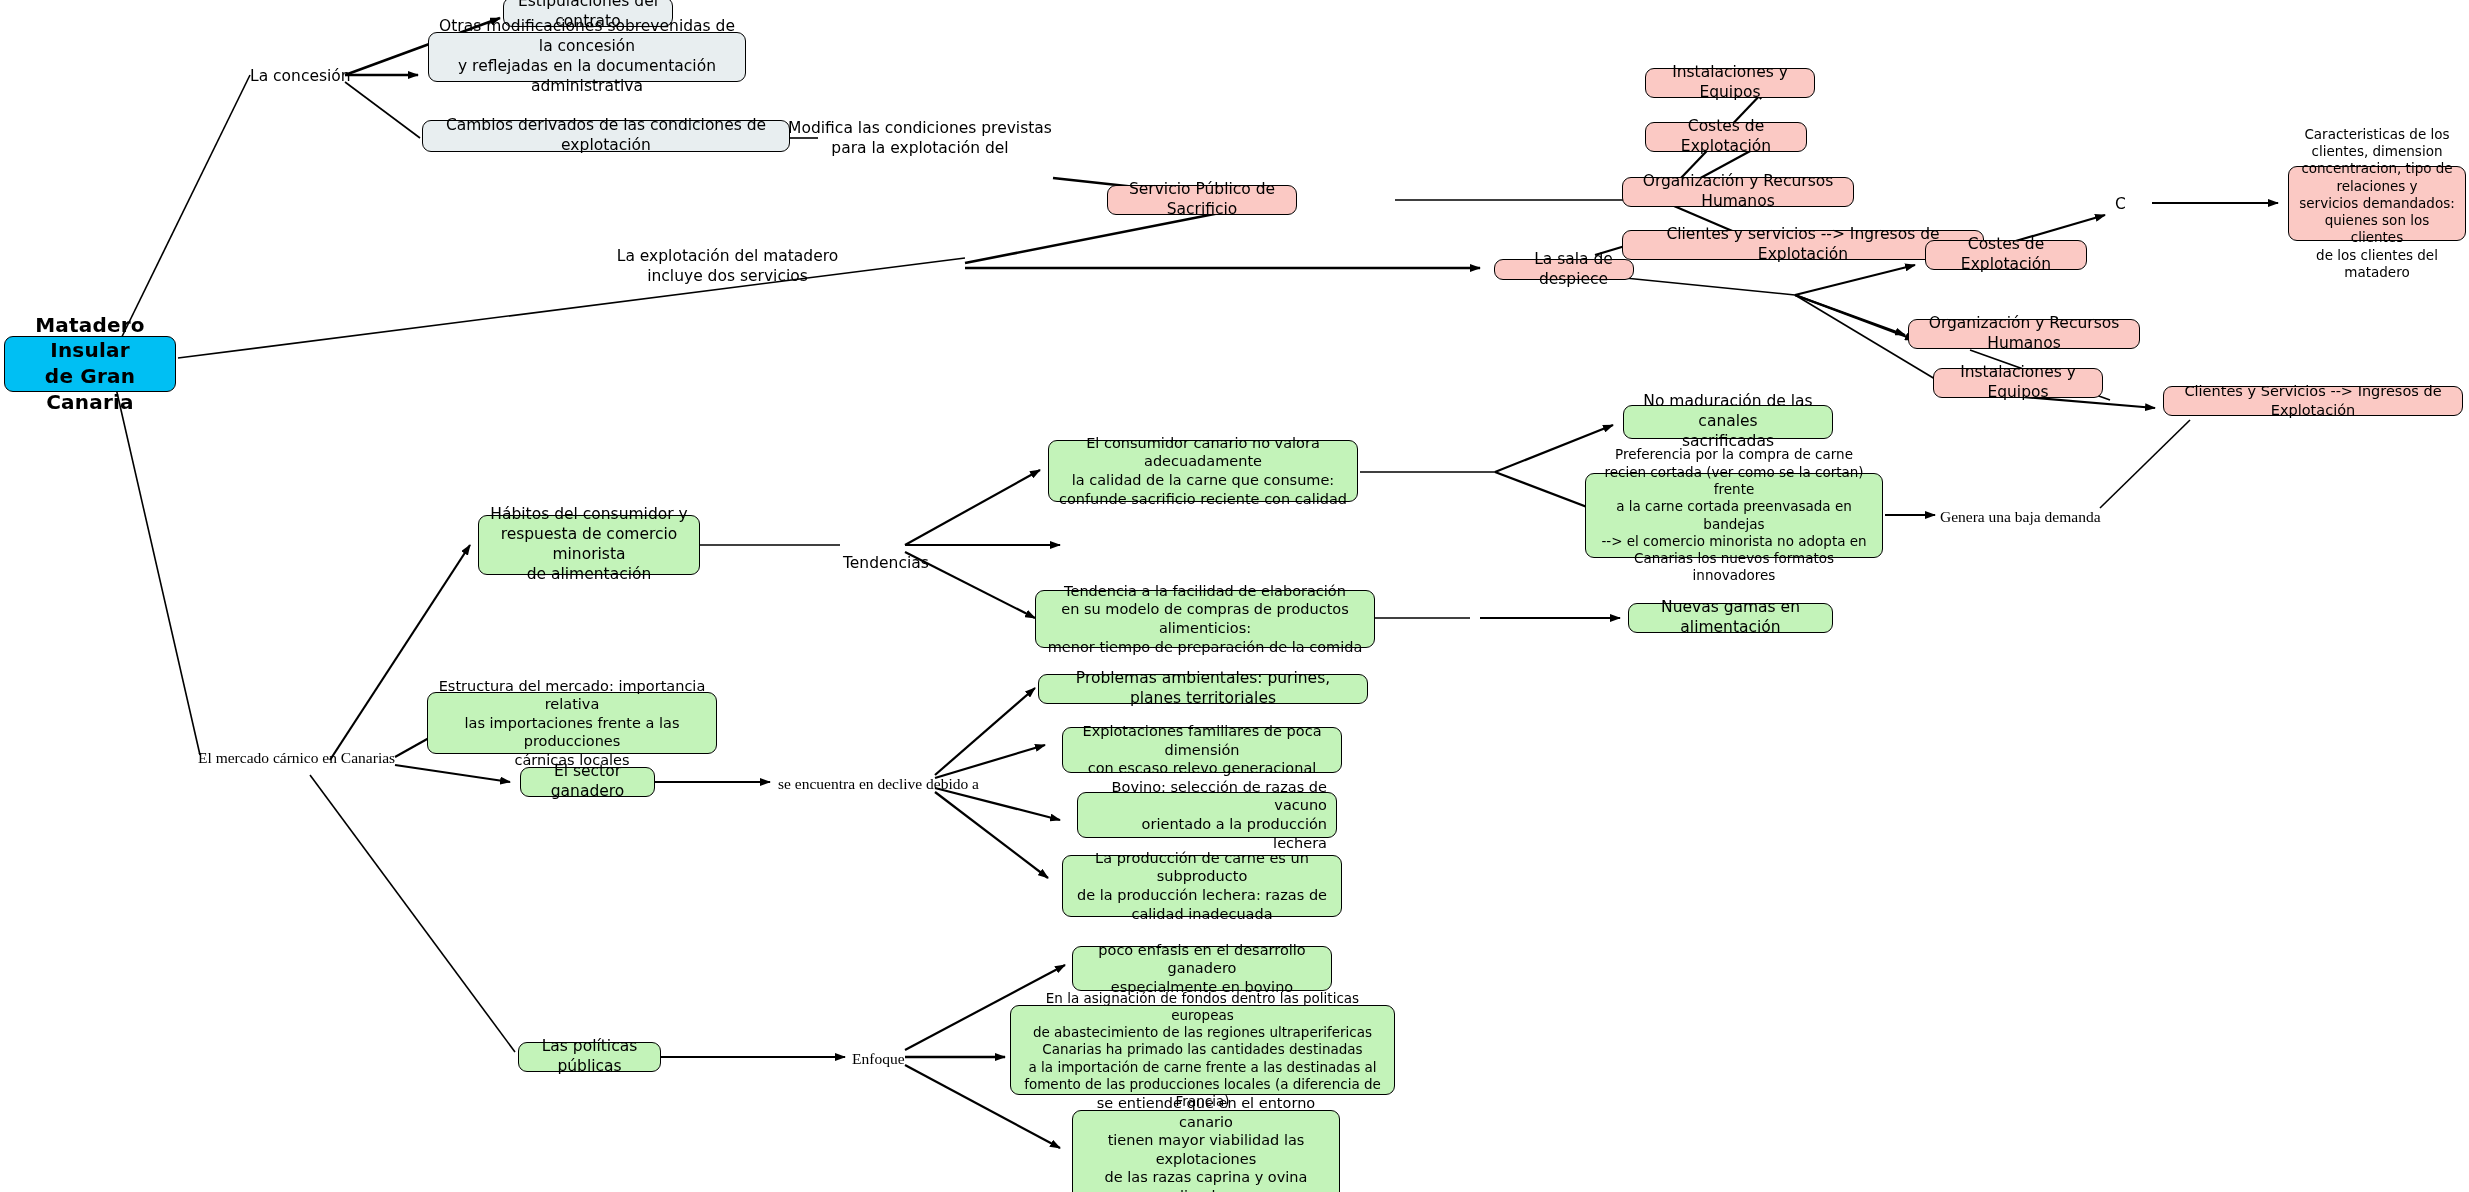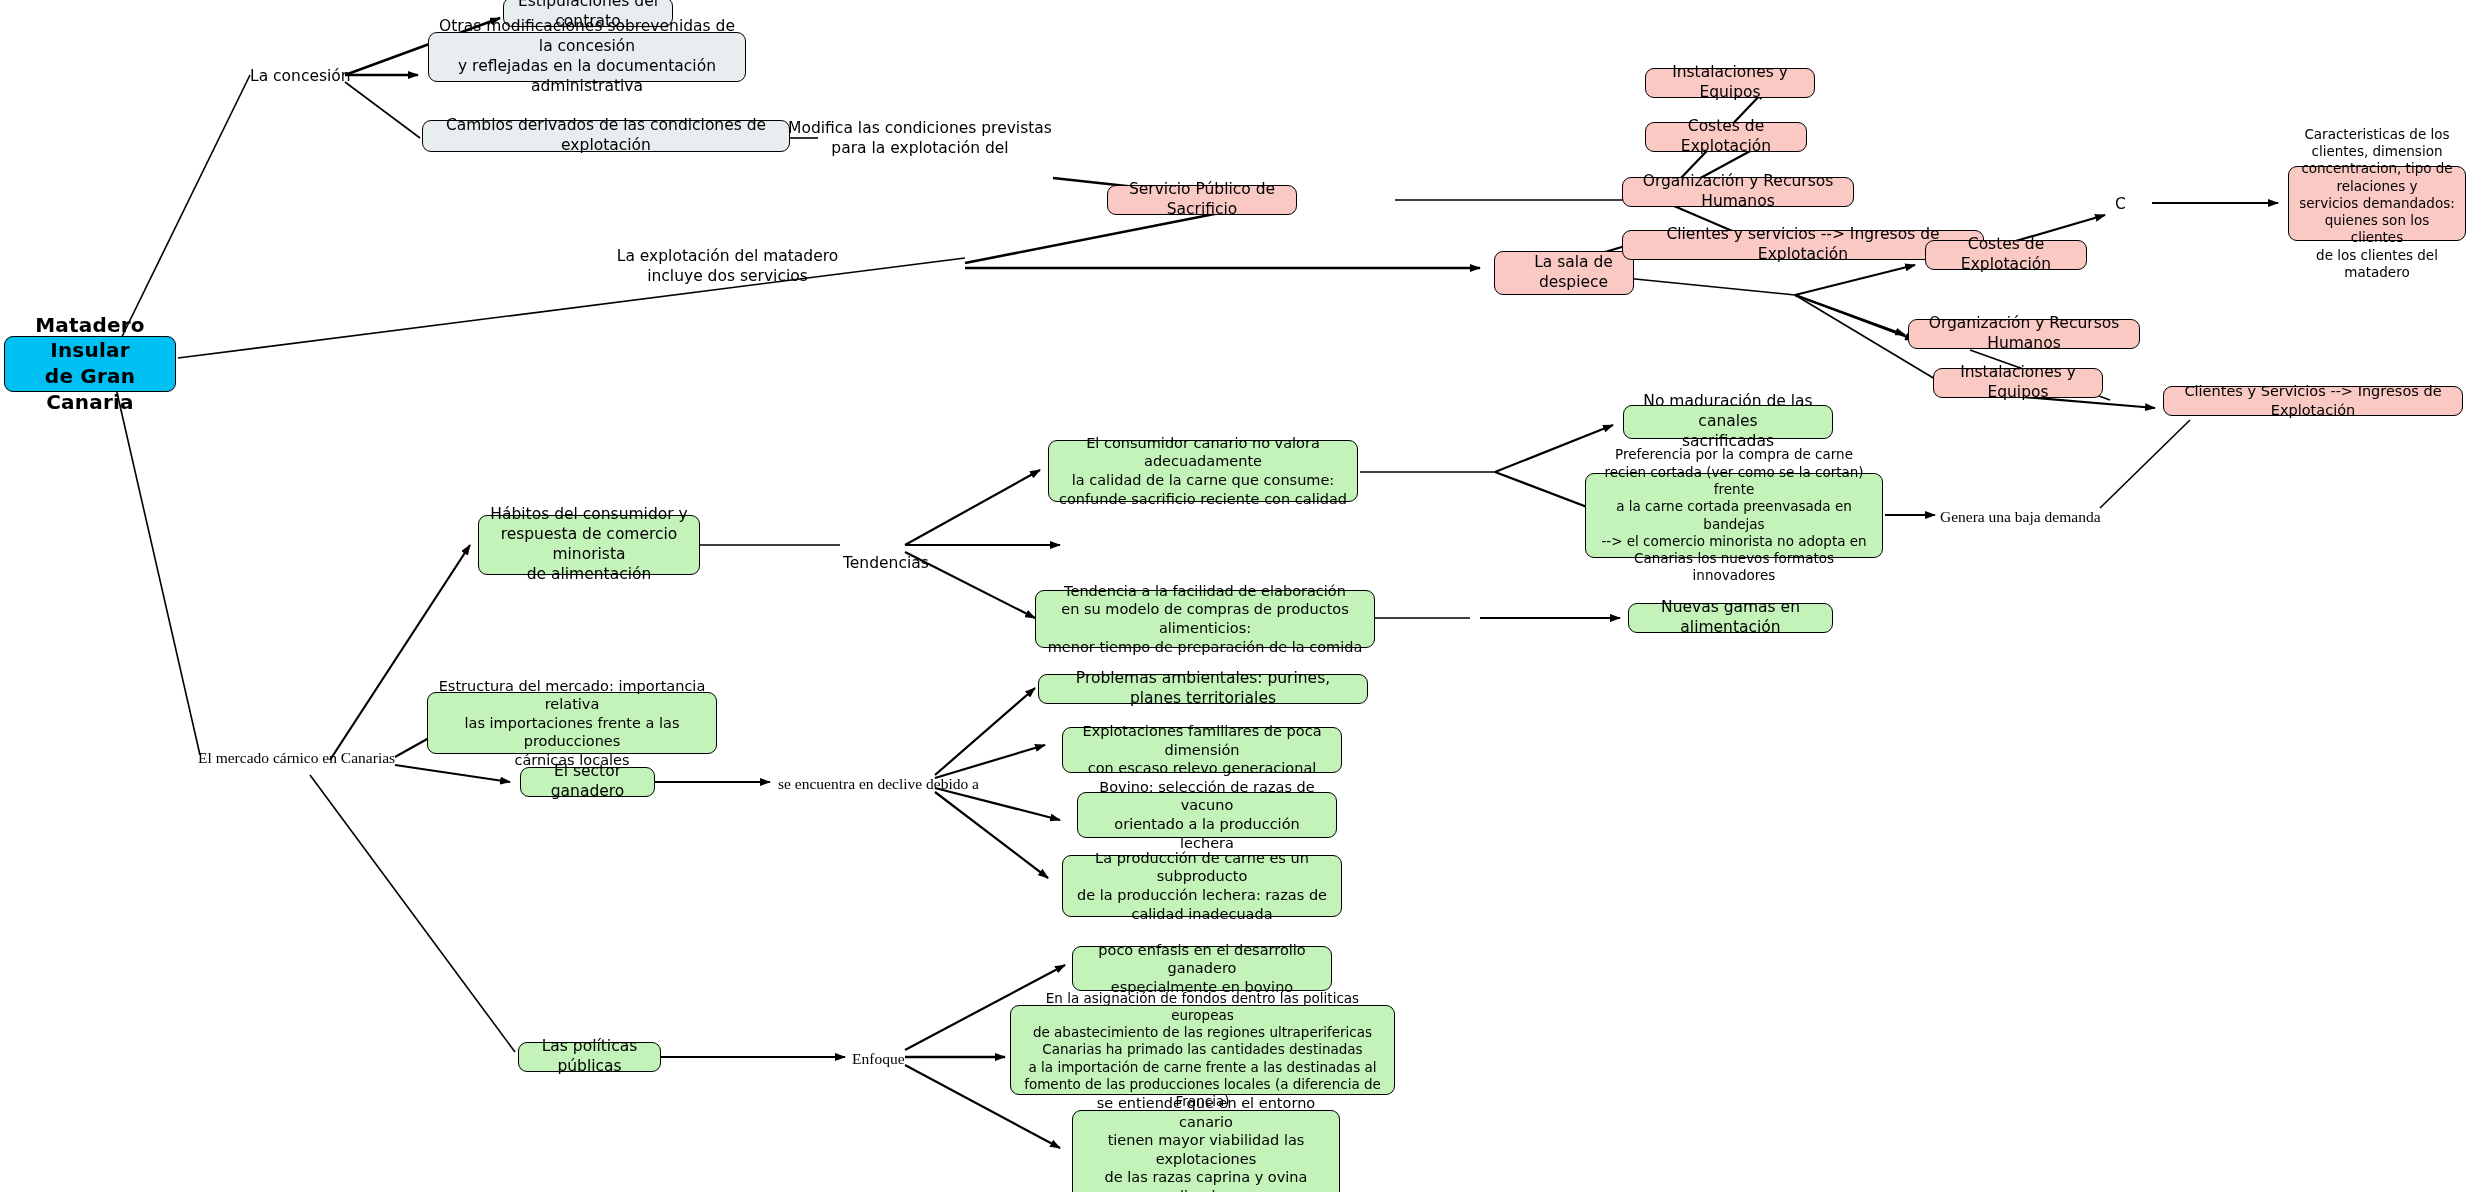--- a/index.html
+++ b/index.html
@@ -132,21 +132,21 @@
   <div class="plain" style="left:785px;top:118px;width:270px;white-space:pre-line;">Modifica las condiciones previstas
 para la explotación del</div>
 
   <div class="plain" style="left:490px;top:246px;width:475px;text-align:center;white-space:pre-line;">La explotación del matadero
 incluye dos servicios</div>
 
   <div class="node pink" style="left:1107px;top:185px;width:190px;height:30px;">
     <span>Servicio Público de Sacrificio</span>
   </div>
 
-  <div class="node pink" style="left:1494px;top:251px;width:140px;height:44px;padding-left:28px;">
+  <div class="node pink" style="left:1494px;top:259px;width:140px;height:21px;padding-left:28px;">
     <span>La sala de despiece</span>
   </div>
 
   <div class="node pink" style="left:1645px;top:68px;width:170px;height:30px;">
     <span>Instalaciones y Equipos</span>
   </div>
   <div class="node pink" style="left:1645px;top:122px;width:162px;height:30px;">
     <span>Costes de Explotación</span>
   </div>
   <div class="node pink" style="left:1622px;top:177px;width:232px;height:30px;">
@@ -239,21 +239,21 @@
   <div class="node green" style="left:1038px;top:674px;width:330px;height:30px;">
     <span>Problemas ambientales: purines, planes territoriales</span>
   </div>
 
   <div class="node green" style="left:1062px;top:727px;width:280px;height:46px;">
     <span style="white-space:pre-line;font-size:14.5px;">Explotaciones familiares de poca dimensión
 con escaso relevo generacional</span>
   </div>
 
   <div class="node green" style="left:1077px;top:792px;width:260px;height:46px;">
-    <span style="white-space:pre-line;font-size:14.5px;">Bovino: selección de razas de vacuno
+    <span style="white-space:pre-line;font-size:14.5px;text-align:right;">Bovino: selección de razas de vacuno
 orientado a la producción lechera</span>
   </div>
 
   <div class="node green" style="left:1062px;top:855px;width:280px;height:62px;">
     <span style="white-space:pre-line;font-size:14.5px;">La producción de carne es un subproducto
 de la producción lechera: razas de
 calidad inadecuada</span>
   </div>
 
   <div class="plain left" style="left:852px;top:1049px;">Enfoque</div>

